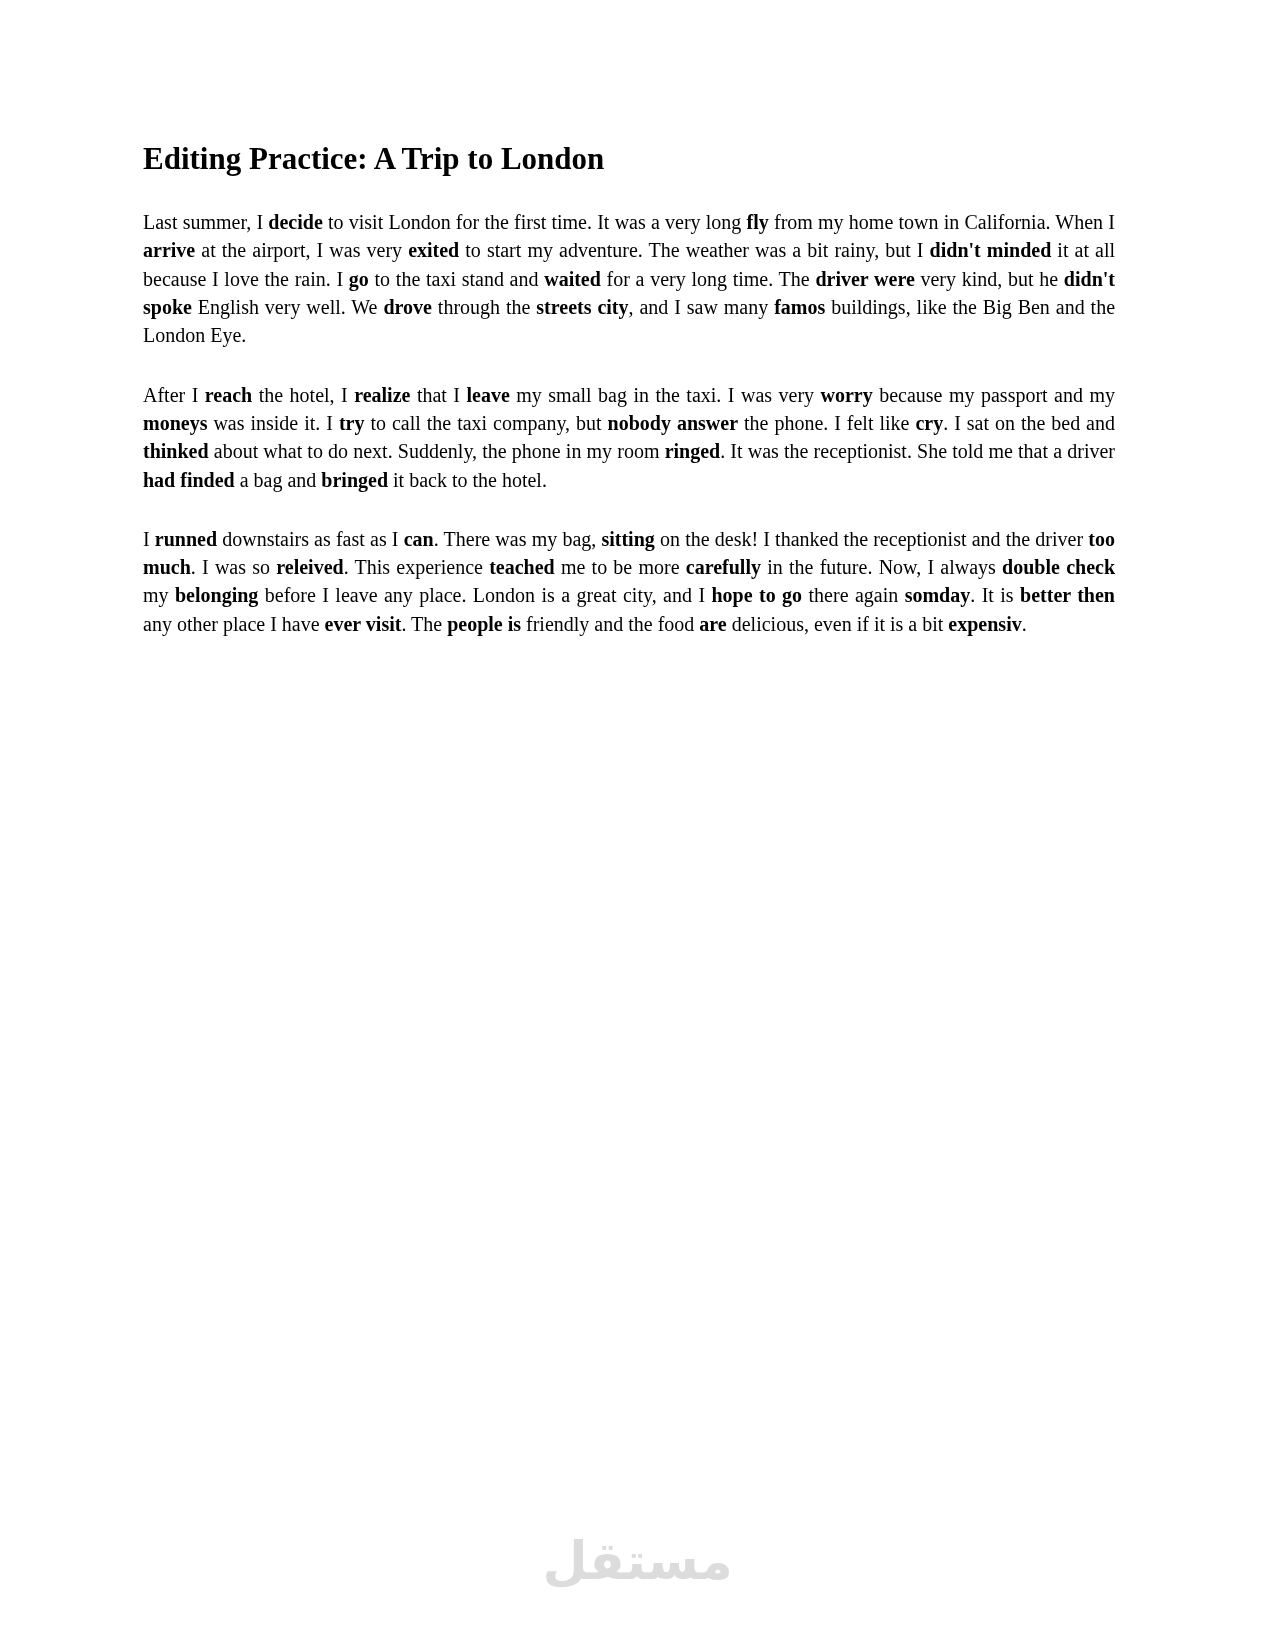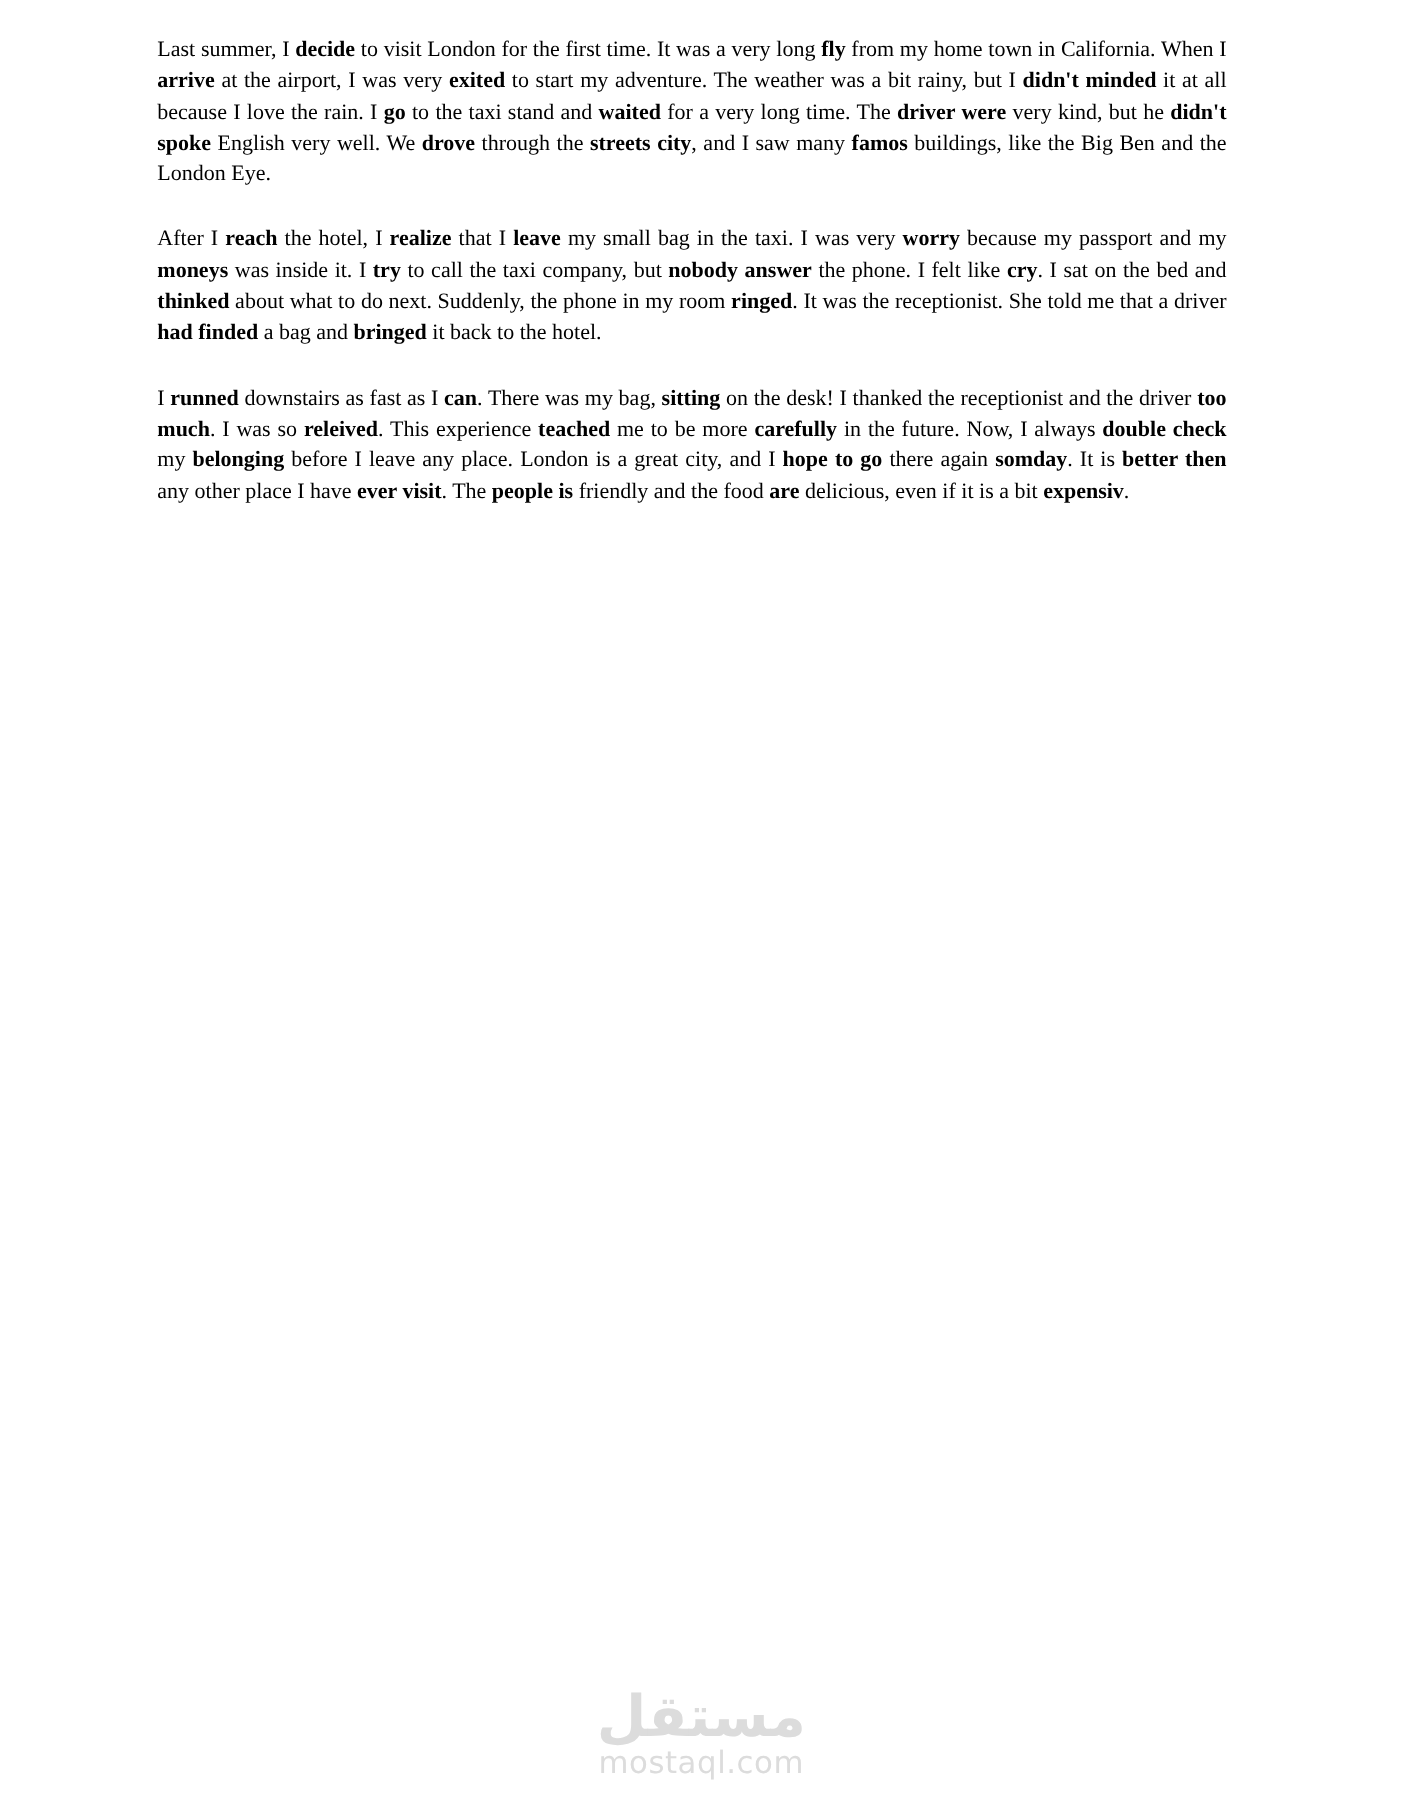--- a/index.html
+++ b/index.html
@@ -65,24 +65,24 @@
     line-height: 30px;
     letter-spacing: 0.5px;
   }
 </style>
 </head>
 <body>
 
 <div class="page" style="background: rgb(255, 255, 255);">
 
   <div class="doc">
+    <h1 class="doc-title">Editing Practice: A Trip to London</h1>
     <div>
         <p class="para"><span>Last summer, I </span><b>decide</b><span> to visit London for the first time. It was a very long </span><b>fly</b><span> from my home town in California. When I </span><b>arrive</b><span> at the airport, I was very </span><b>exited</b><span> to start my adventure. The weather was a bit rainy, but I </span><b>didn't minded</b><span> it at all because I love the rain. I </span><b>go</b><span> to the taxi stand and </span><b>waited</b><span> for a very long time. The </span><b>driver were</b><span> very kind, but he </span><b>didn't spoke</b><span> English very well. We </span><b>drove</b><span> through the </span><b>streets city</b><span>, and I saw many </span><b>famos</b><span> buildings, like the Big Ben and the London Eye.</span></p>
         <p class="para"><span>After I </span><b>reach</b><span> the hotel, I </span><b>realize</b><span> that I </span><b>leave</b><span> my small bag in the taxi. I was very </span><b>worry</b><span> because my passport and my </span><b>moneys</b><span> was inside it. I </span><b>try</b><span> to call the taxi company, but </span><b>nobody answer</b><span> the phone. I felt like </span><b>cry</b><span>. I sat on the bed and </span><b>thinked</b><span> about what to do next. Suddenly, the phone in my room </span><b>ringed</b><span>. It was the receptionist. She told me that a driver </span><b>had finded</b><span> a bag and </span><b>bringed</b><span> it back to the hotel.</span></p>
         <p class="para"><span>I </span><b>runned</b><span> downstairs as fast as I </span><b>can</b><span>. There was my bag, </span><b>sitting</b><span> on the desk! I thanked the receptionist and the driver </span><b>too much</b><span>. I was so </span><b>releived</b><span>. This experience </span><b>teached</b><span> me to be more </span><b>carefully</b><span> in the future. Now, I always </span><b>double check</b><span> my </span><b>belonging</b><span> before I leave any place. London is a great city, and I </span><b>hope to go</b><span> there again </span><b>somday</b><span>. It is </span><b>better then</b><span> any other place I have </span><b>ever visit</b><span>. The </span><b>people is</b><span> friendly and the food </span><b>are</b><span> delicious, even if it is a bit </span><b>expensiv</b><span>.</span></p>
       </div>
   </div>
 
   <div class="watermark wm-logo" style="color: rgb(220, 220, 220);">مستقل</div>
 
-  <div class="watermark wm-url" style="color: rgb(220, 220, 220);">mostaql.com</div>
 
 </div>
 
 </body></html>

